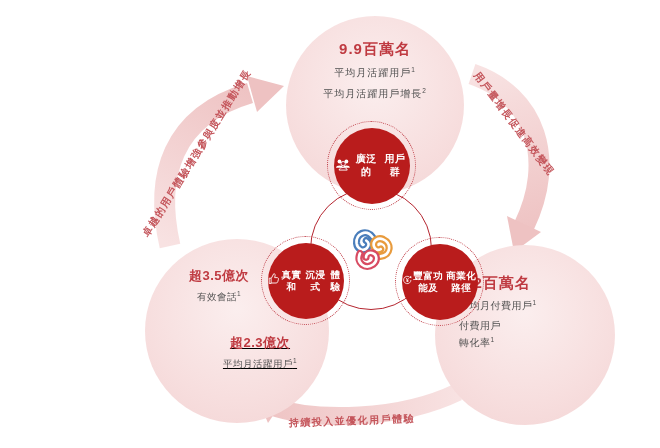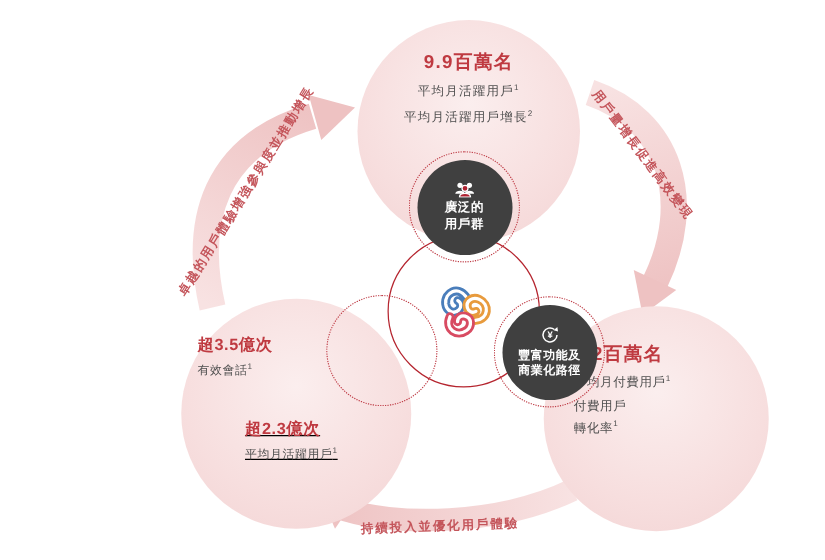--- a/index.html
+++ b/index.html
@@ -21,21 +21,21 @@
 
   .val{color:#bf3a41;font-weight:bold;}
   .lbl{color:#4f4f4f;}
   sup{font-size:6.5px;color:inherit;}
 
   .c-top .v1{font-size:15px;margin-top:24px;letter-spacing:1px;}
   .c-top .l1{font-size:10px;margin-top:7px;letter-spacing:1px;}
   .c-top .v2{font-size:14px;margin-top:10px;}
   .c-top .l2{font-size:10px;margin-top:7px;letter-spacing:1px;}
 
-  .stat{position:absolute;z-index:2;text-align:left;}
+  .stat{position:absolute;z-index:2;text-align:center;}
   .stat .sv{font-size:13px;letter-spacing:.5px;}
   .stat .sl{font-size:9.5px;margin-top:5px;letter-spacing:.5px;}
   .stat1{left:158px;top:267px;width:122px;}
   .stat2{left:196px;top:334px;width:128px;text-decoration:underline;}
 
   .right-block{position:absolute;left:459px;top:274px;width:132px;z-index:2;text-align:left;}
   .right-block .v1{font-size:15px;letter-spacing:1px;}
   .right-block .l1{font-size:10px;margin-top:6px;letter-spacing:.5px;}
   .right-block .v2{font-size:14px;margin-top:16px;}
   .right-block .l2{font-size:10px;margin-top:6px;line-height:14px;letter-spacing:.5px;}
@@ -46,22 +46,22 @@
     background:#fff;border:1.5px solid #b5252f;z-index:3;
     display:flex;align-items:center;justify-content:center;
   }
 
   
   .ring{position:absolute;border-radius:50%;border:1.6px dotted #c0404a;z-index:4;background:transparent;}
   .ring-top{left:327px;top:121px;width:89px;height:89px;}
   .ring-left{left:261px;top:236px;width:89px;height:89px;}
   .ring-right{left:395px;top:237px;width:89px;height:89px;}
   .badge{
-    position:absolute;border-radius:50%;background:#404040;z-index:5;color:#fff;
-    display:flex;flex-direction:column;align-items:center;justify-content:center;text-align:center;
+    position:absolute;border-radius:50%;background:#b91c1c;z-index:5;color:#fff;
+    display:flex;flex-direction:row;align-items:center;justify-content:center;text-align:center;
   }
   .badge-top{left:333.5px;top:127.5px;width:76px;height:76px;}
   .badge-left{left:267.5px;top:242.5px;width:76px;height:76px;}
   .badge-right{left:401.5px;top:243.5px;width:76px;height:76px;}
   .badge .bl{font-size:10px;font-weight:bold;line-height:12.5px;letter-spacing:.5px;}
   .badge-left .bl{font-size:9.5px;line-height:11.5px;}
   .badge-right .bl{font-size:9.5px;line-height:12px;}
   .badge svg{margin-bottom:3px;}
 
   
@@ -158,20 +158,29 @@
       <path d="M 2.2,10 C 2.2,6.8 9.8,6.8 9.8,10 Z" fill="#fff"></path>
       <circle cx="13.5" cy="3.2" r="2.1" fill="#fff"></circle>
       <path d="M 9.9,10 C 9.9,6.8 17.3,6.8 17.3,10 Z" fill="#fff"></path>
       <circle cx="10" cy="5.6" r="2.4" fill="#af2130" stroke="#fff" stroke-width="1"></circle>
       <path d="M 5.6,12.6 C 5.6,8.8 14.4,8.8 14.4,12.6 Z" fill="#af2130" stroke="#fff" stroke-width="1"></path>
     </svg>
     <div class="bl">廣泛的</div>
     <div class="bl">用戶群</div>
   </div>
 
+  <div class="badge badge-left">
+    <svg width="15" height="14" viewBox="0 0 15 14">
+      <path d="M 1.5,6 h2.4 v6.6 h-2.4 z" fill="none" stroke="#fff" stroke-width="1.1"></path>
+      <path d="M 3.9,12 h6.3 c1.1,0 1.9,-0.8 2,-1.6 l0.9,-3.2 c0.2,-1 -0.5,-1.9 -1.6,-1.9 h-3.2 l0.7,-2.9 c0.2,-1 -0.5,-1.9 -1.4,-1.9 l-0.5,0 -2.9,5.5" fill="none" stroke="#fff" stroke-width="1.1" stroke-linejoin="round"></path>
+    </svg>
+    <div class="bl">真實和</div>
+    <div class="bl">沉浸式</div>
+    <div class="bl">體驗</div>
+  </div>
 
   <div class="badge badge-right">
     <svg width="16" height="16" viewBox="0 0 16 16">
       <path d="M 13.6,8 A 5.6,5.6 0 1 1 11.5,3.6" fill="none" stroke="#fff" stroke-width="1.2"></path>
       <polygon points="13.9,1.6 14.4,5.2 10.9,4.2" fill="#fff"></polygon>
       <text x="8" y="10.8" text-anchor="middle" font-size="7.5" font-weight="bold" fill="#fff" font-family="'Liberation Sans',sans-serif">¥</text>
     </svg>
     <div class="bl">豐富功能及</div>
     <div class="bl">商業化路徑</div>
   </div>

